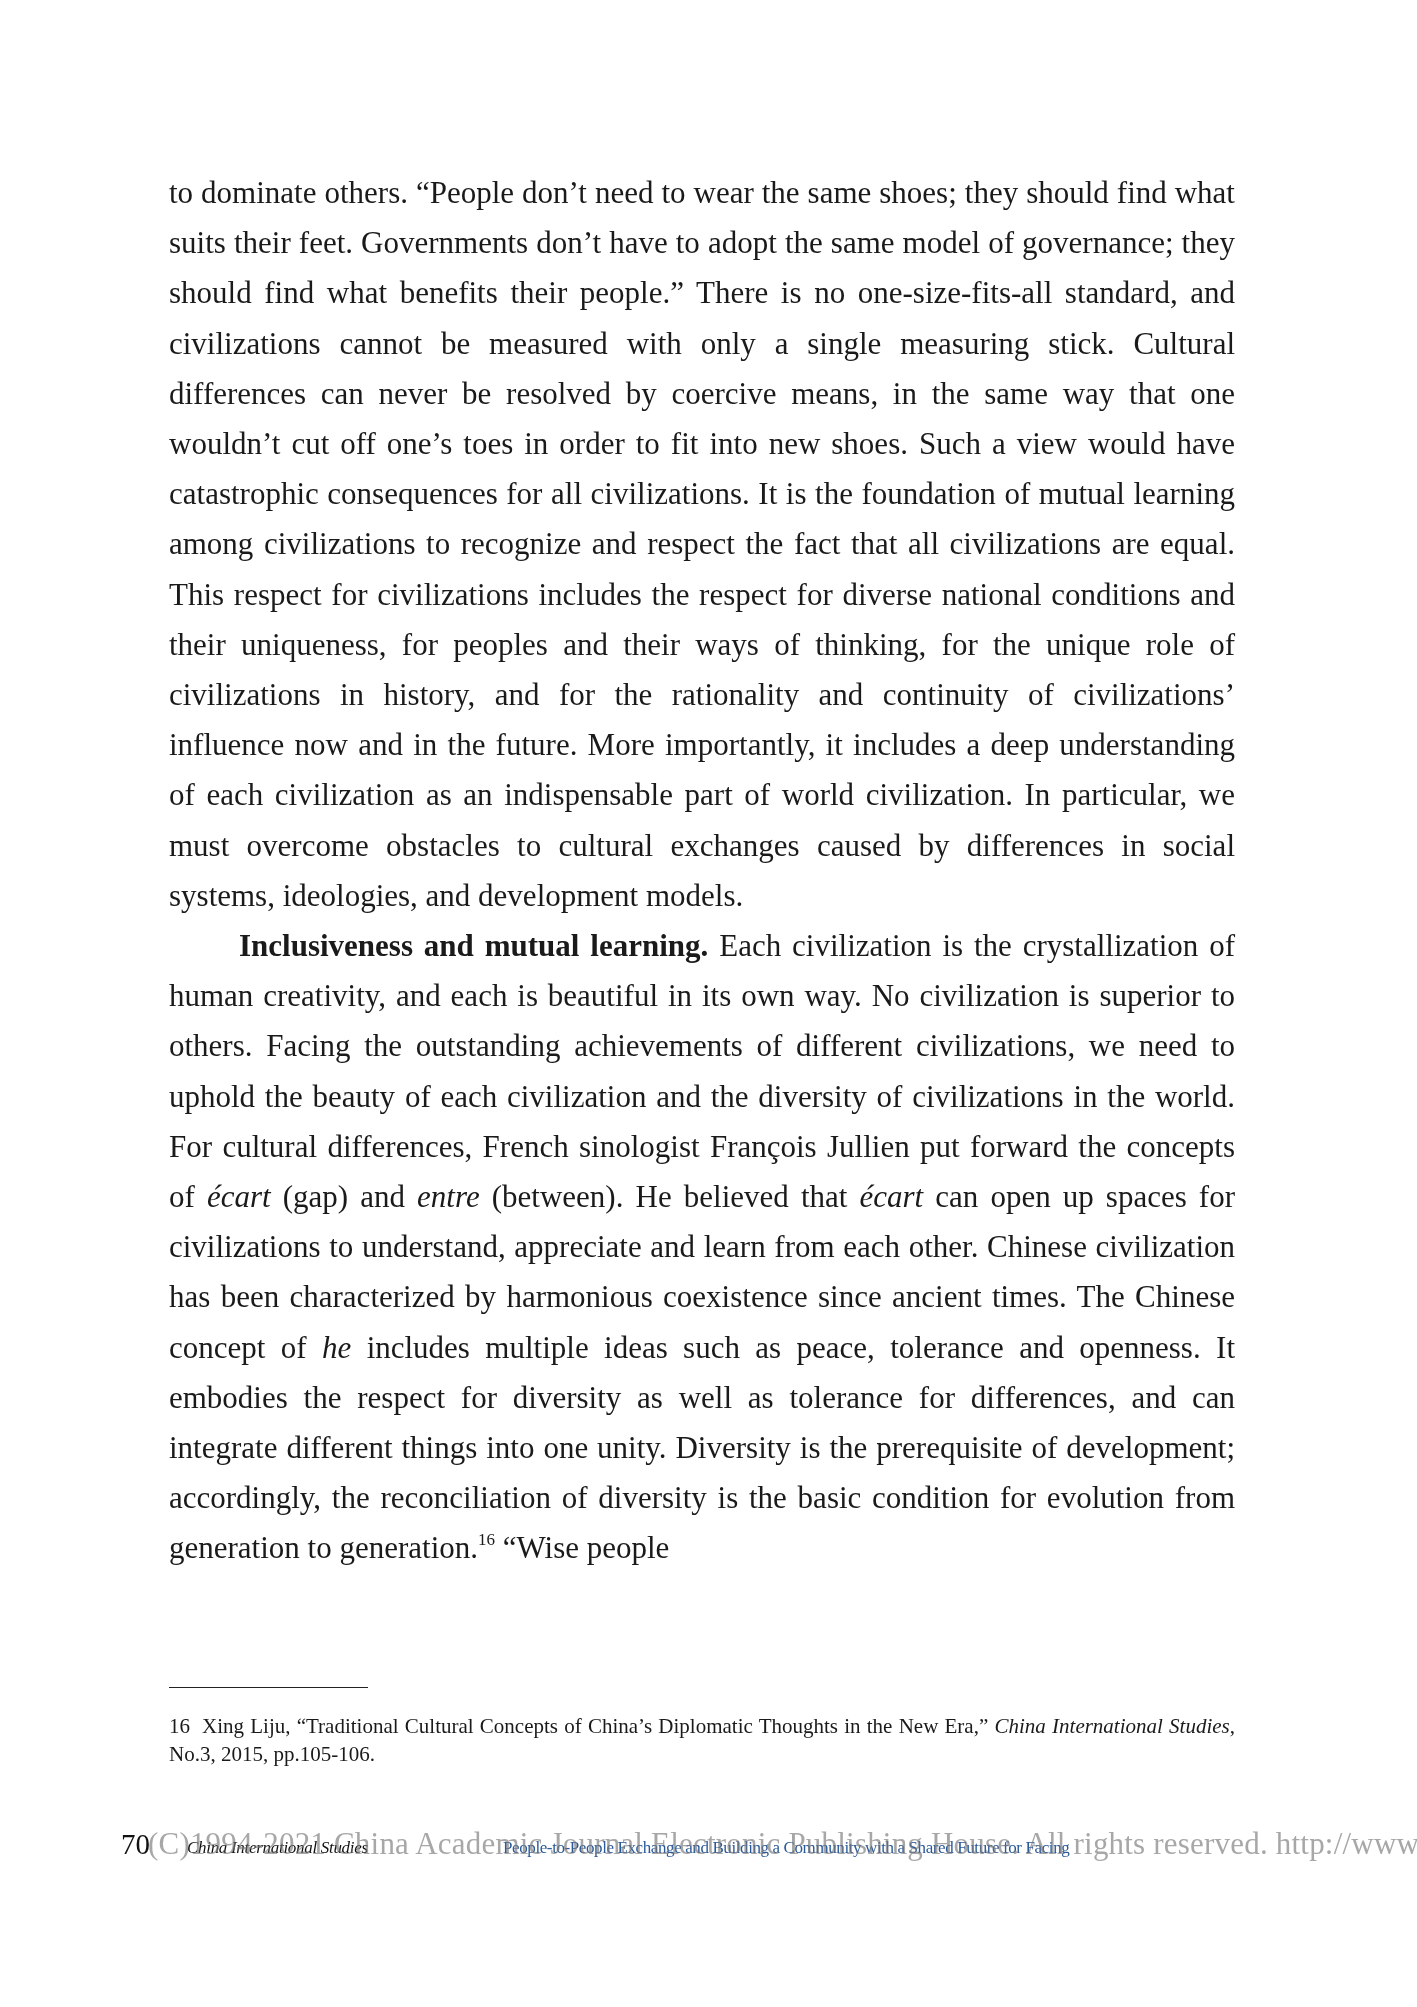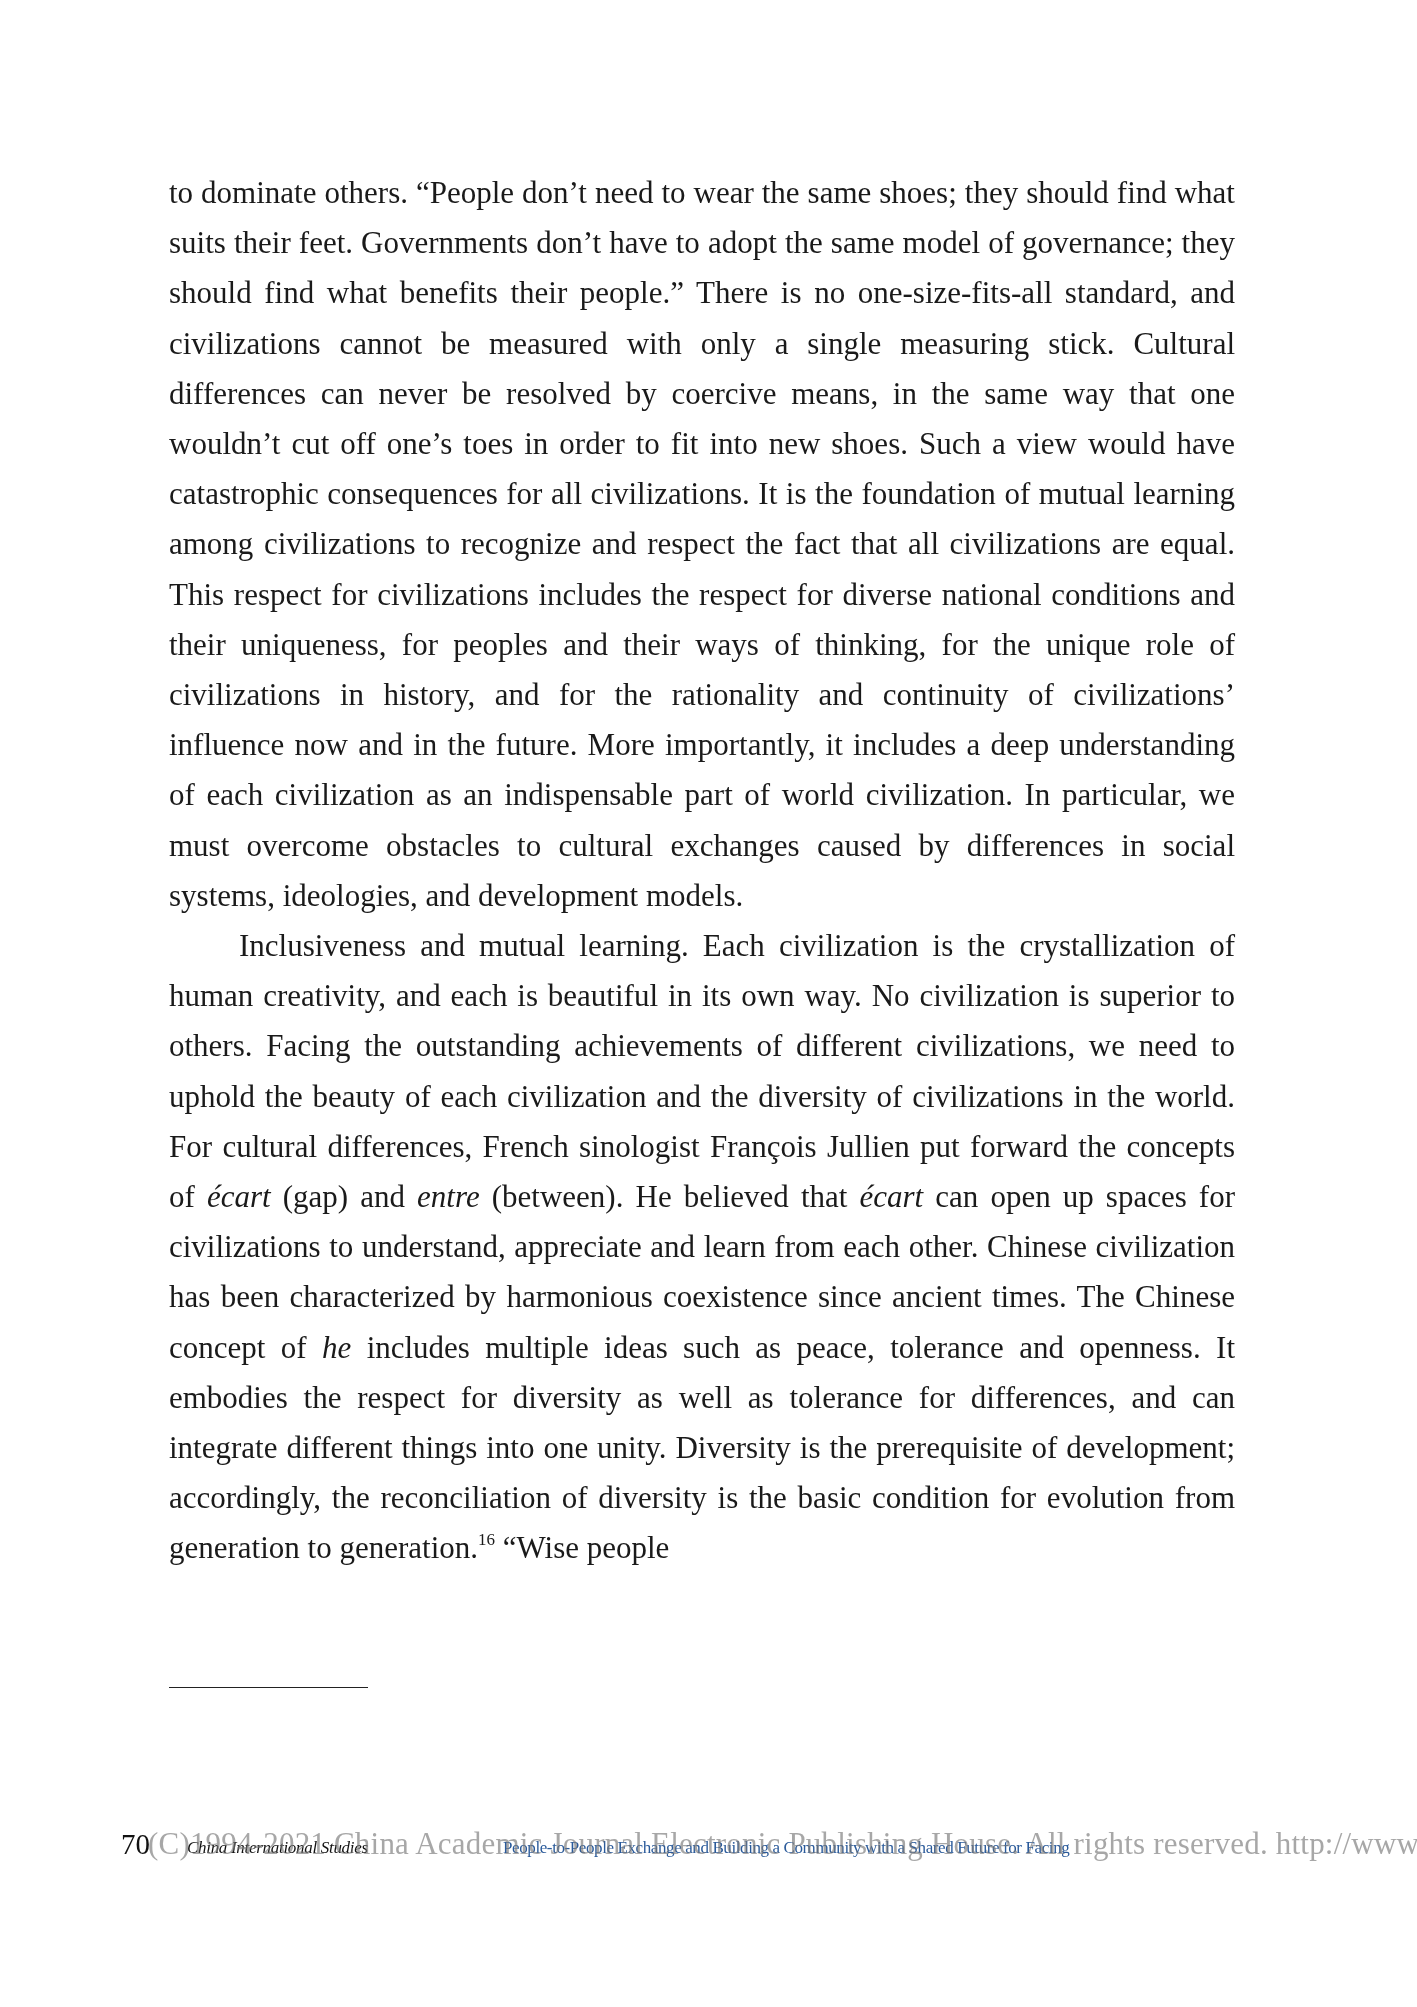--- a/index.html
+++ b/index.html
@@ -6,21 +6,21 @@
   body { width: 1417px; height: 2007px; position: relative; overflow: hidden; }
   .page { position: absolute; left: 0; top: 0; width: 1377px; height: 2007px; background: #fff; }
   .body-text {
     position: absolute; left: 169px; top: 168px; width: 1066px;
     font-family: "Liberation Serif", "DejaVu Serif", serif;
     font-size: 31px; line-height: 50.2px; color: #1a1a1a;
     text-align: justify;
   }
   .body-text p { margin: 0; }
   .body-text p.indent { text-indent: 70px; }
-  .body-text b { font-weight: normal; margin-top: 32px; }
+  .body-text b { font-weight: bold; margin-top: 32px; }
   .body-text sup { font-size: 17px; line-height: 0; vertical-align: 13px; }
   .fn-rule { position: absolute; left: 169px; top: 1687px; width: 199px; height: 0; border-top: 1.5px solid #222; }
   .footnote {
     position: absolute; left: 169px; top: 1712px; width: 1066px;
     font-family: "Liberation Serif", serif; font-size: 21px; line-height: 28px; color: #1a1a1a;
     text-align: justify;
   }
   .footnote .num { margin-right: 12px; }
   .footer { position: absolute; left: 17px; top: 1828px; width: 1417px; height: 50px; white-space: nowrap; }
   .page-num { position: absolute; left: 104px; top: 0; font-family: "Liberation Serif", serif; font-size: 29px; color: #111; }
@@ -33,20 +33,23 @@
 
 <div class="page">
 
   <div class="body-text">
     <p>to dominate others. “People don’t need to wear the same shoes; they should find what suits their feet. Governments don’t have to adopt the same model of governance; they should find what benefits their people.” There is no one-size-fits-all standard, and civilizations cannot be measured with only a single measuring stick. Cultural differences can never be resolved by coercive means, in the same way that one wouldn’t cut off one’s toes in order to fit into new shoes. Such a view would have catastrophic consequences for all civilizations. It is the foundation of mutual learning among civilizations to recognize and respect the fact that all civilizations are equal. This respect for civilizations includes the respect for diverse national conditions and their uniqueness, for peoples and their ways of thinking, for the unique role of civilizations in history, and for the rationality and continuity of civilizations’ influence now and in the future. More importantly, it includes a deep understanding of each civilization as an indispensable part of world civilization. In particular, we must overcome obstacles to cultural exchanges caused by differences in social systems, ideologies, and development models.</p>
     <p class="indent"><b>Inclusiveness and mutual learning.</b><span> Each civilization is the crystallization of human creativity, and each is beautiful in its own way. No civilization is superior to others. Facing the outstanding achievements of different civilizations, we need to uphold the beauty of each civilization and the diversity of civilizations in the world. For cultural differences, French sinologist François Jullien put forward the concepts of </span><i>écart</i><span> (gap) and </span><i>entre</i><span> (between). He believed that </span><i>écart</i><span> can open up spaces for civilizations to understand, appreciate and learn from each other. Chinese civilization has been characterized by harmonious coexistence since ancient times. The Chinese concept of </span><i>he</i><span> includes multiple ideas such as peace, tolerance and openness. It embodies the respect for diversity as well as tolerance for differences, and can integrate different things into one unity. Diversity is the prerequisite of development; accordingly, the reconciliation of diversity is the basic condition for evolution from generation to generation.</span><sup>16</sup><span> “Wise people</span></p>
   </div>
 
   <div class="fn-rule"></div>
 
+  <div class="footnote">
+    <span class="num">16</span><span>Xing Liju, “Traditional Cultural Concepts of China’s Diplomatic Thoughts in the New Era,” </span><i>China International Studies</i><span>, No.3, 2015, pp.105-106.</span>
+  </div>
 
   <div class="footer">
     <span class="page-num">70</span>
     <span class="journal">China International Studies</span>
     <span class="running-title">People-to-People Exchange and Building a Community with a Shared Future for Facing</span>
     <span class="watermark">(C)1994-2021 China Academic Journal Electronic Publishing House. All rights reserved.    http://www.cnki</span>
   </div>
 
 </div>
 

